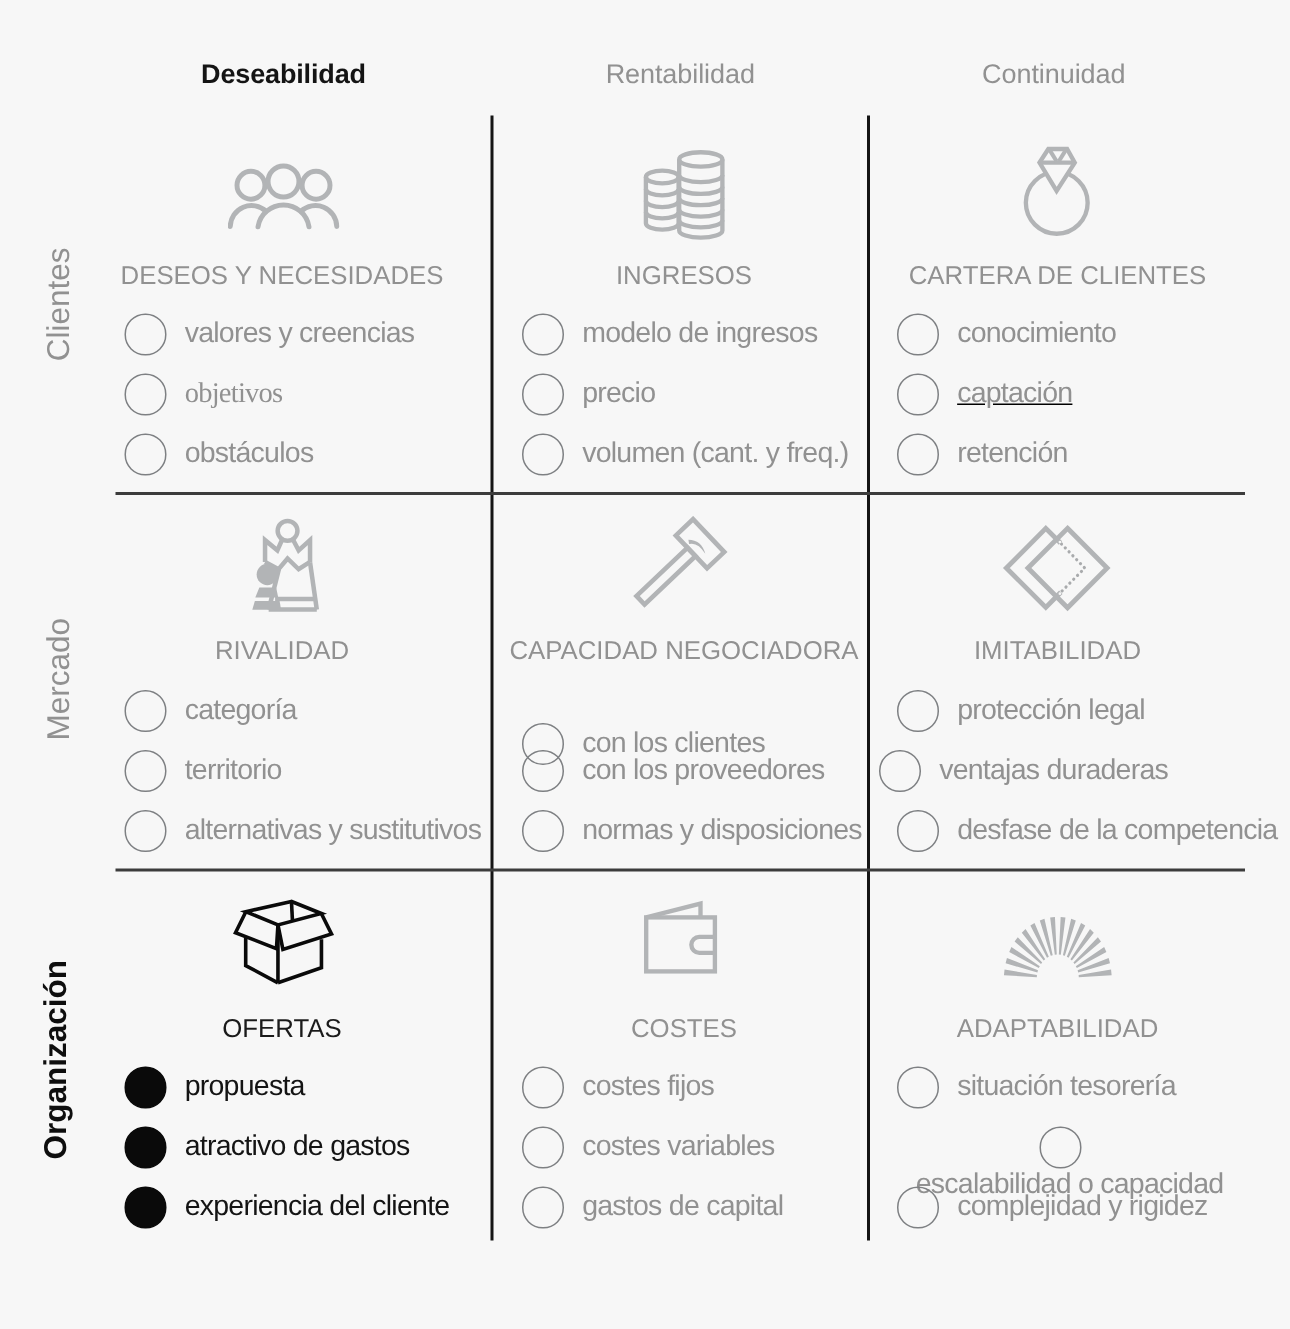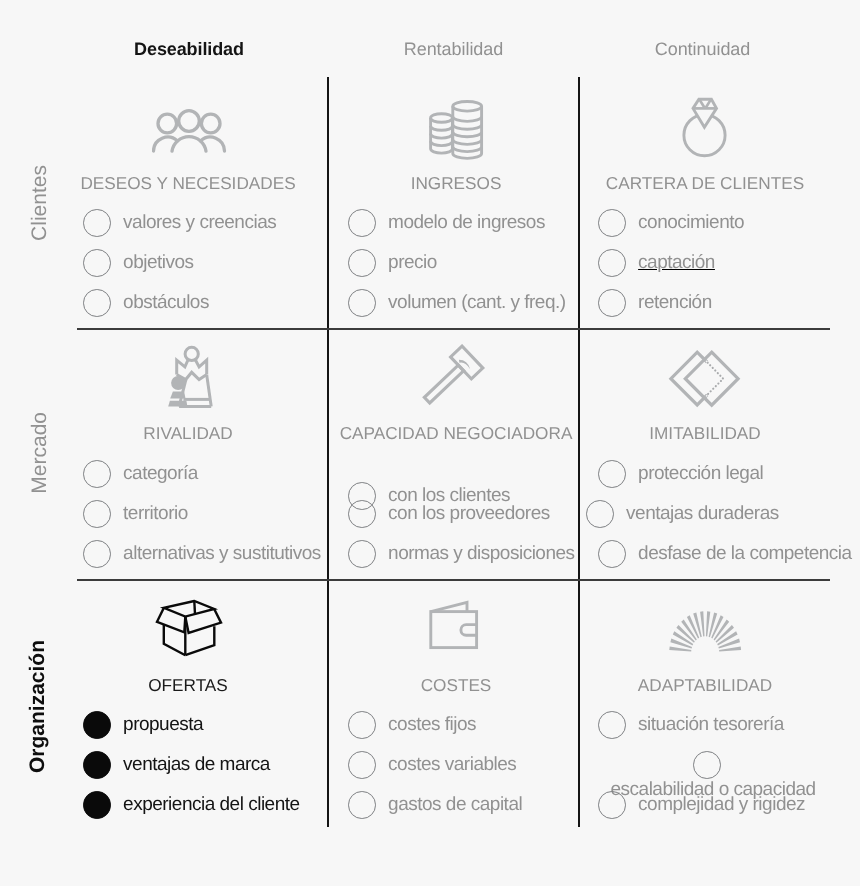--- a/index.html
+++ b/index.html
@@ -56,21 +56,21 @@
         <path d="M224.5 151.0 A 14.2 14.2 0 0 0 200.6 140.9"></path>
         <path d="M172.0 151.2 A 17.2 17.2 0 0 1 206.0 151.2"></path>
       </g>
     </svg>
   </div>
   <div class="celltitle" style="left:-12px;top:173px;width:400px;">DESEOS Y NECESIDADES</div>
   <div class="item" style="left:83px;top:209px;">
     <span class="bullet"></span>
     <span class="itemtext">valores y creencias</span>
   </div>
-  <div class="item" style="left:83px;top:249px;">
+  <div class="item" style="left:83px;top:249px;font-family:Liberation Serif, serif;">
     <span class="bullet"></span>
     <span class="itemtext">objetivos</span>
   </div>
   <div class="item" style="left:83px;top:289px;">
     <span class="bullet"></span>
     <span class="itemtext">obstáculos</span>
   </div>
 
   <div class="cellicon" style="left:428px;top:98px;">
     <svg width="60" height="62" viewBox="428 98 60 62">
@@ -225,21 +225,21 @@
       </g>
     </svg>
   </div>
   <div class="celltitle dark" style="left:-12px;top:675px;width:400px;">OFERTAS</div>
   <div class="item" style="left:83px;top:711px;align-items:center;">
     <span class="bullet filled"></span>
     <span class="itemtext dark">propuesta</span>
   </div>
   <div class="item" style="left:83px;top:751px;">
     <span class="bullet filled"></span>
-    <span class="itemtext dark">ventajas de marca</span>
+    <span class="itemtext dark">atractivo de gastos</span>
   </div>
   <div class="item" style="left:83px;top:791px;">
     <span class="bullet filled"></span>
     <span class="itemtext dark">experiencia del cliente</span>
   </div>
 
   <div class="cellicon" style="left:428px;top:600px;">
     <svg width="52" height="52" viewBox="428 600 52 52">
       <g fill="none" stroke="#b2b4b6" stroke-width="2.9" stroke-linejoin="miter" stroke-linecap="butt">
         <rect x="430.8" y="611.6" width="45.8" height="36.0"></rect>

